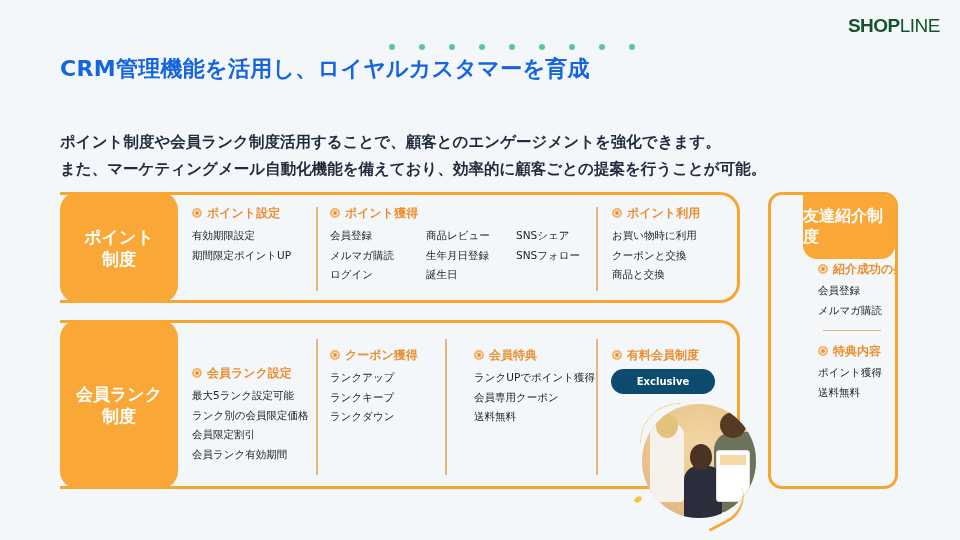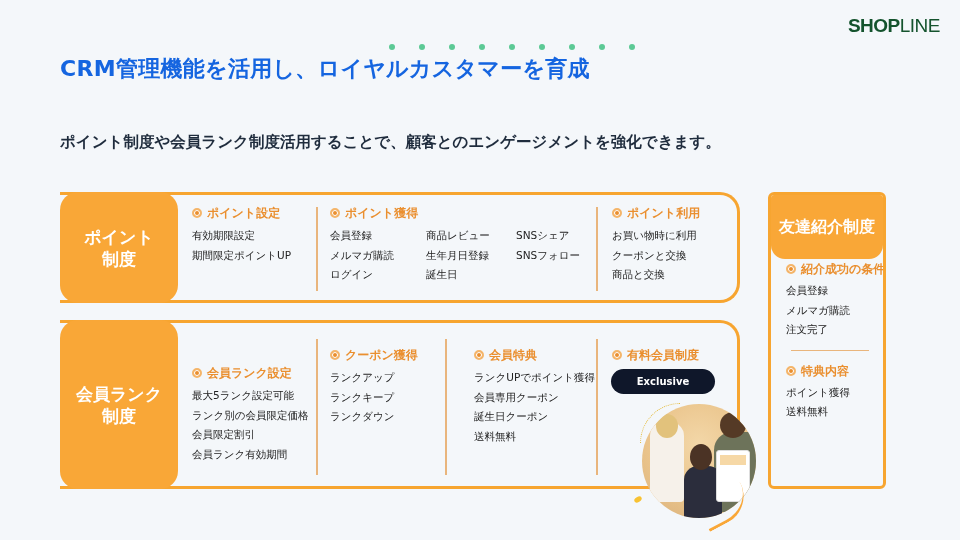--- a/index.html
+++ b/index.html
@@ -49,42 +49,42 @@
     display: inline-block; width: 10px; height: 10px; border-radius: 50%;
     border: 2px solid #f4b56a; background: #ea8f2f; box-shadow: inset 0 0 0 1px #fff;
     margin-right: 5px; vertical-align: -1px;
   }
   .col ul { list-style: none; }
   .col li { font-size: 10.5px; color: #222; line-height: 19.5px; white-space: nowrap; }
   .vline { position: absolute; width: 1.5px; background: #e9b57c; }
   .grid3 { display: grid; grid-template-columns: 96px 90px 80px; }
   .exclusive {
     position: absolute; left: 551px; top: 46px; width: 104px; height: 25px;
-    border-radius: 13px; background: #0f172a; color: #fff; font-size: 10px; font-weight: 700;
+    border-radius: 13px; background: #0c4a6e; color: #fff; font-size: 10px; font-weight: 700;
     display: flex; align-items: center; justify-content: center;
   }
   .photo {
     position: absolute; left: 642px; top: 404px; width: 114px; height: 114px; border-radius: 50%;
     background: radial-gradient(circle at 50% 35%, #f3d7a8 0%, #eac48b 55%, #d9b07a 100%);
     overflow: hidden;
   }
   .photo .p1 { position: absolute; left: 8px; top: 18px; width: 34px; height: 80px; background: #f6f1ea; border-radius: 14px 14px 4px 4px; }
   .photo .h1 { position: absolute; left: 14px; top: 10px; width: 22px; height: 24px; background: #e2c27c; border-radius: 50%; }
   .photo .p2 { position: absolute; left: 42px; top: 62px; width: 38px; height: 52px; background: #2b2d3c; border-radius: 14px 14px 0 0; }
   .photo .h2 { position: absolute; left: 48px; top: 40px; width: 22px; height: 26px; background: #4b3325; border-radius: 50%; }
   .photo .p3 { position: absolute; left: 72px; top: 28px; width: 50px; height: 80px; background: #6d735a; border-radius: 18px 10px 0 0; }
   .photo .h3 { position: absolute; left: 78px; top: 8px; width: 26px; height: 26px; background: #553a26; border-radius: 50%; }
   .photo .tab { position: absolute; left: 74px; top: 46px; width: 34px; height: 52px; background: #fff; border-radius: 3px; border: 1px solid #ddd; }
   .photo .tab i { display: block; margin: 4px 3px 0; height: 10px; background: #f6d8a6; }
   .arrow { position: absolute; left: 700px; top: 492px; width: 50px; height: 30px; border-bottom: 3px solid #f9a737; border-radius: 0 0 40px 0; transform: rotate(-28deg); }
   .leaf { position: absolute; left: 634px; top: 497px; width: 8px; height: 5px; background: #f8c232; border-radius: 50%; transform: rotate(-30deg); }
   .arc-dots { position: absolute; left: 640px; top: 403px; width: 40px; height: 40px; border-top: 1.5px dotted #e5bb3a; border-left: 1.5px dotted #e5bb3a; border-radius: 40px 0 0 0; }
   .side {
-    position: absolute; left: 768px; top: 192px; width: 118px; height: 297px;
-    border: 3px solid #f7a530; border-radius: 6px; background: #f4f7fa; overflow: hidden;
+    position: absolute; left: 768px; top: 192px; width: 130px; height: 297px;
+    border: 3px solid #f7a530; border-radius: 14px; background: #f4f7fa; overflow: hidden; padding-left: 32px;
   }
   .side .head {
     height: 64px; background: #f9a737; border-radius: 0 0 14px 14px;
     display: flex; align-items: center; justify-content: center;
     color: #fff; font-size: 16px; font-weight: 700;
   }
   .side .sec { padding: 0 0 0 15px; }
   .side .sec h4 { font-size: 12px; font-weight: 700; color: #ea8f2f; margin-bottom: 3px; white-space: nowrap; }
   .side .sec h4 .dot {
     display: inline-block; width: 10px; height: 10px; border-radius: 50%;
@@ -108,20 +108,21 @@
     <span></span>
     <span></span>
     <span></span>
     <span></span>
 </div>
 
 <h1 class="title">CRM管理機能を活用し、ロイヤルカスタマーを育成</h1>
 
 <div class="lead">
   <div>ポイント制度や会員ランク制度活用することで、顧客とのエンゲージメントを強化できます。</div>
+  <div>また、マーケティングメール自動化機能を備えており、効率的に顧客ごとの提案を行うことが可能。</div>
 </div>
 
 <div class="card points">
   <div class="badge">
     <div>
         <div>ポイント</div>
         <div>制度</div>
       </div>
   </div>
   <div class="col" style="left:132px;">
@@ -180,21 +181,20 @@
       <li>ランクキープ</li>
       <li>ランクダウン</li>
     </ul>
   </div>
   <div class="vline" style="left:385px; top:16px; height:136px;"></div>
   <div class="col" style="left:414px; top:24px;">
     <h4><span class="dot"></span><span>会員特典</span></h4>
     <ul>
       <li>ランクUPでポイント獲得</li>
       <li>会員専用クーポン</li>
-      <li>誕生日クーポン</li>
       <li>送料無料</li>
     </ul>
   </div>
   <div class="vline" style="left:536px; top:16px; height:136px;"></div>
   <div class="col" style="left:552px; top:24px;">
     <h4><span class="dot"></span><span>有料会員制度</span></h4>
   </div>
   <div class="exclusive">Exclusive</div>
 </div>
 
@@ -213,21 +213,20 @@
 <div class="arrow"></div>
 <div class="leaf"></div>
 
 <div class="side">
   <div class="head">友達紹介制度</div>
   <div class="sec" style="margin-top:2px;">
     <h4><span class="dot"></span><span>紹介成功の条件</span></h4>
     <ul>
       <li>会員登録</li>
       <li>メルマガ購読</li>
-      <li>注文完了</li>
     </ul>
   </div>
   <hr>
   <div class="sec">
     <h4><span class="dot"></span><span>特典内容</span></h4>
     <ul>
       <li>ポイント獲得</li>
       <li>送料無料</li>
     </ul>
   </div>

